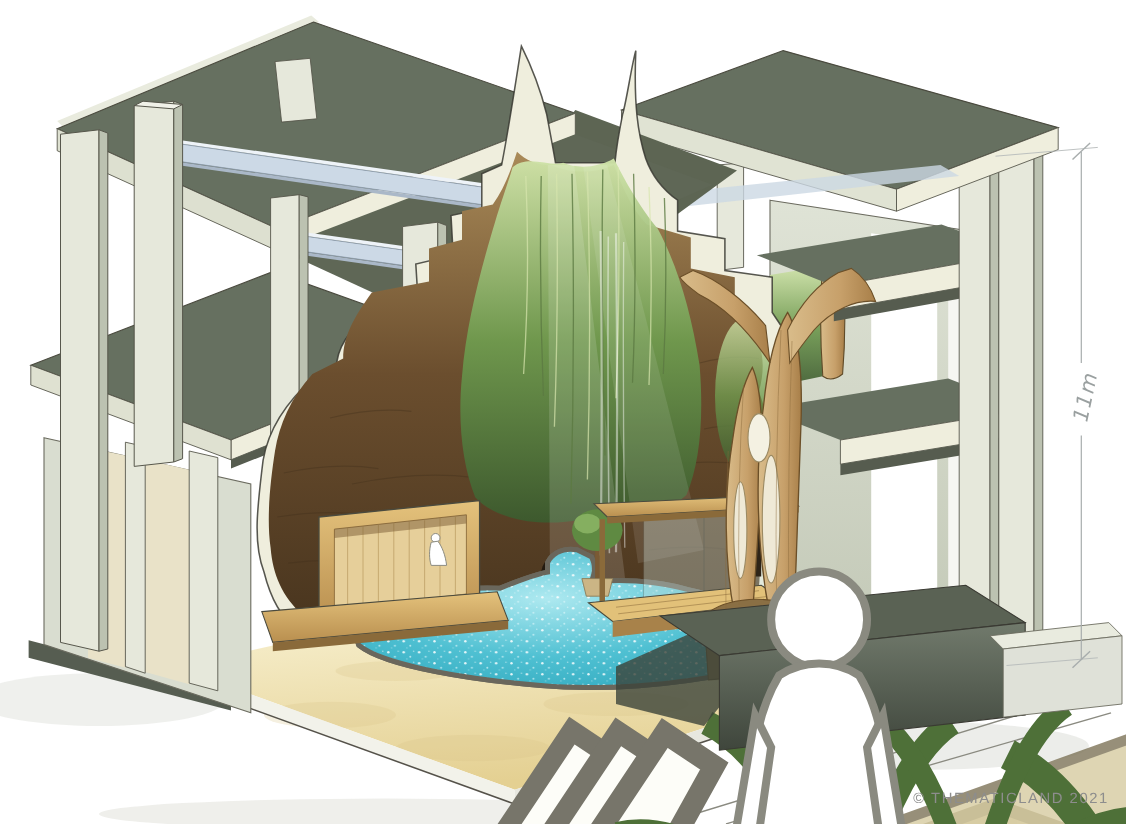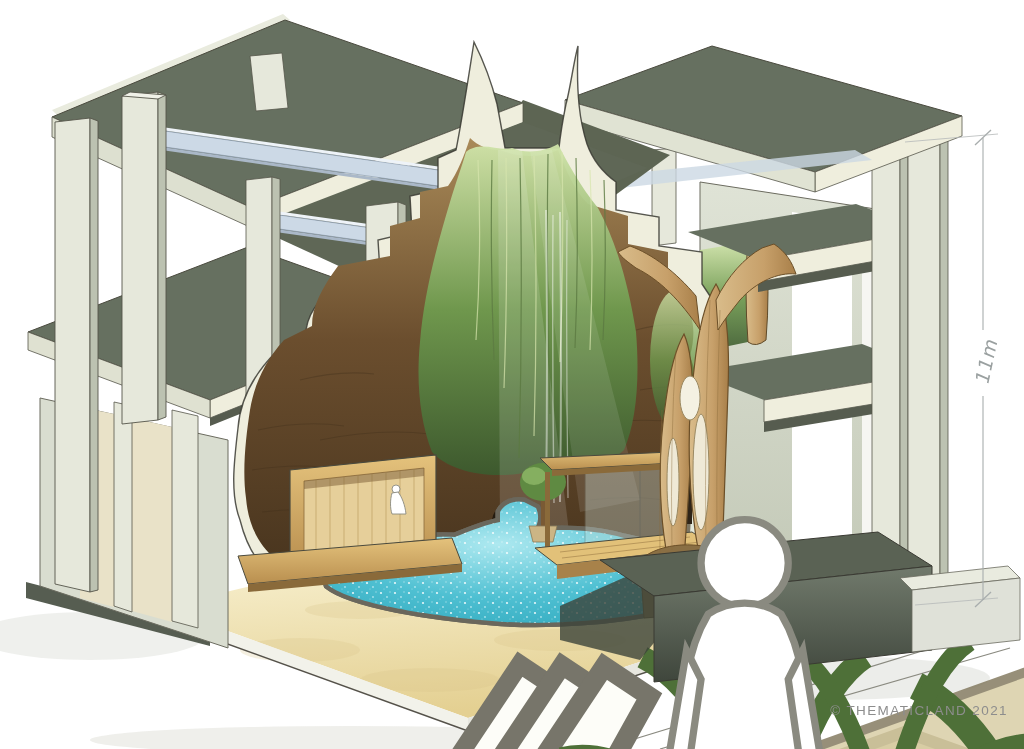--- a/index.html
+++ b/index.html
@@ -1,19 +1,19 @@
 <!DOCTYPE html>
 <html style="--concrete-light: #e6e8db; --concrete-shade: #bcc2b1; --slab-green: #667060; --slab-underside: #565c4f; --cut-cream: #efeedd; --wall-grey: #d9ddd0; --panel-beige: #e9e2c8; --steel-blue: #ccd9e6; --rock-brown: #7a5c38; --rock-dark: #46331d; --foliage-green: #6f9a4e; --pool-teal: #3fb5c8; --pool-light: #9fe3ec; --sand-yellow: #ecdca4; --wood-tan: #d2a964; --root-tan: #c7a06a; --platform-grey: #5a6254; --figure-white: #ffffff; --line-grey: #9aa0a0; --text-grey: #8d8d8d;"><head>
 <meta charset="utf-8">
 <style>
   html,body{margin:0;padding:0;background:#ffffff;}
   .stage{position:relative;width:1024px;height:749px;background:#ffffff;overflow:hidden;
          font-family:"Liberation Sans",sans-serif;}
   .stage svg{position:absolute;left:0;top:0;}
-  .credit{position:absolute;right:16px;bottom:31px;font-size:13.5px;font-weight:500;
+  .credit{position:absolute;right:16px;bottom:16px;font-size:13.5px;font-weight:500;
           letter-spacing:1.4px;color:var(--text-grey,#8d8d8d);
           font-family:"Liberation Sans",sans-serif;}
   .dim-text{font-family:"DejaVu Sans",sans-serif;font-style:italic;font-size:19px;
             fill:var(--line-grey,#9aa0a0);letter-spacing:1px;}
   .cls-concrete{fill:var(--concrete-light,#e6e8db);}
   .cls-concrete-side{fill:var(--concrete-shade,#bcc2b1);}
   .cls-slab-top{fill:var(--slab-green,#667060);}
   .cls-cream{fill:var(--cut-cream,#efeedd);}
   .cls-under{fill:var(--slab-underside,#565c4f);}
   .cls-wall{fill:var(--wall-grey,#d9ddd0);}

